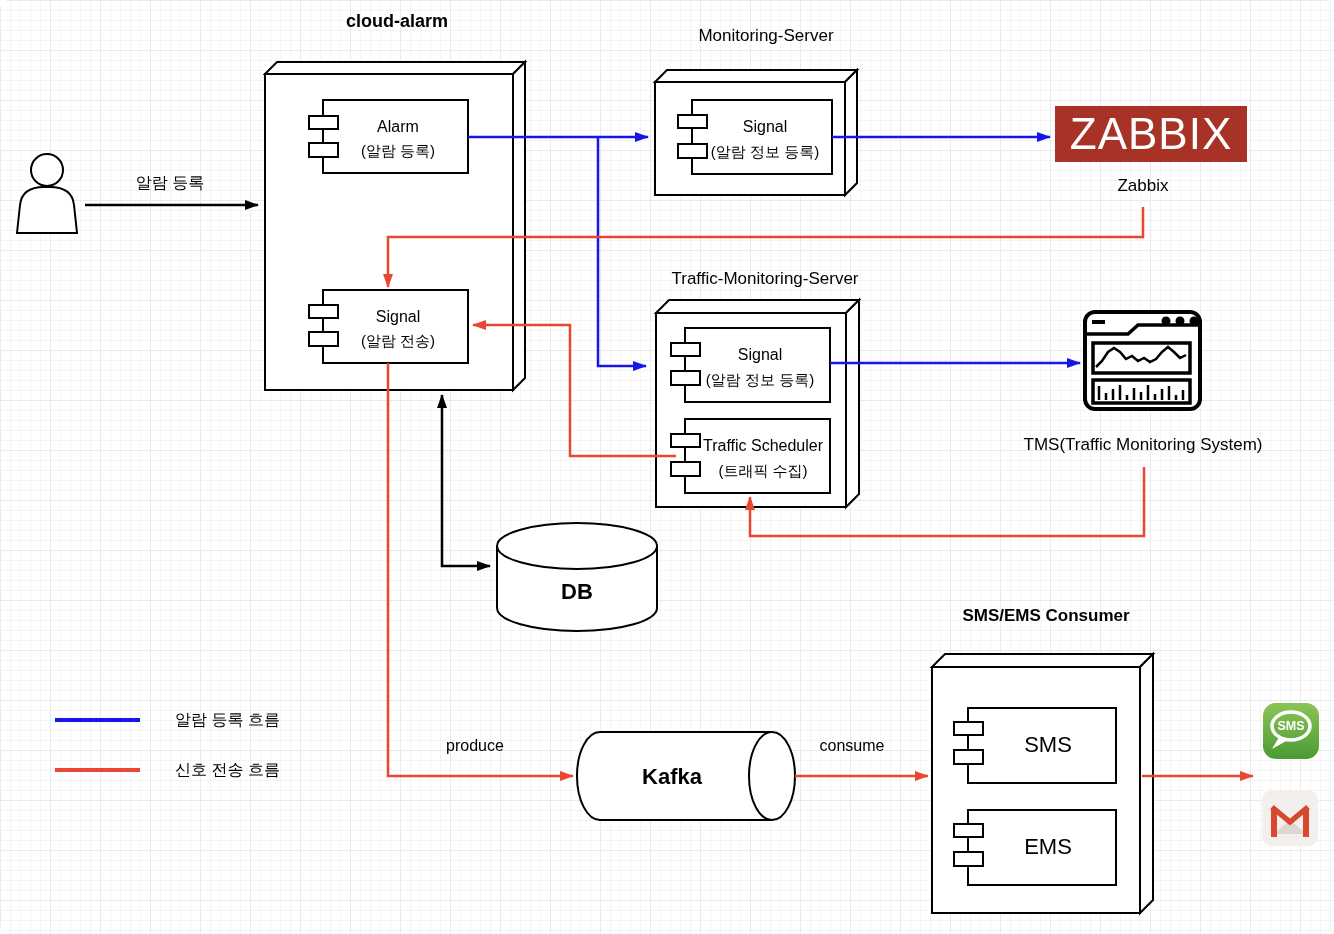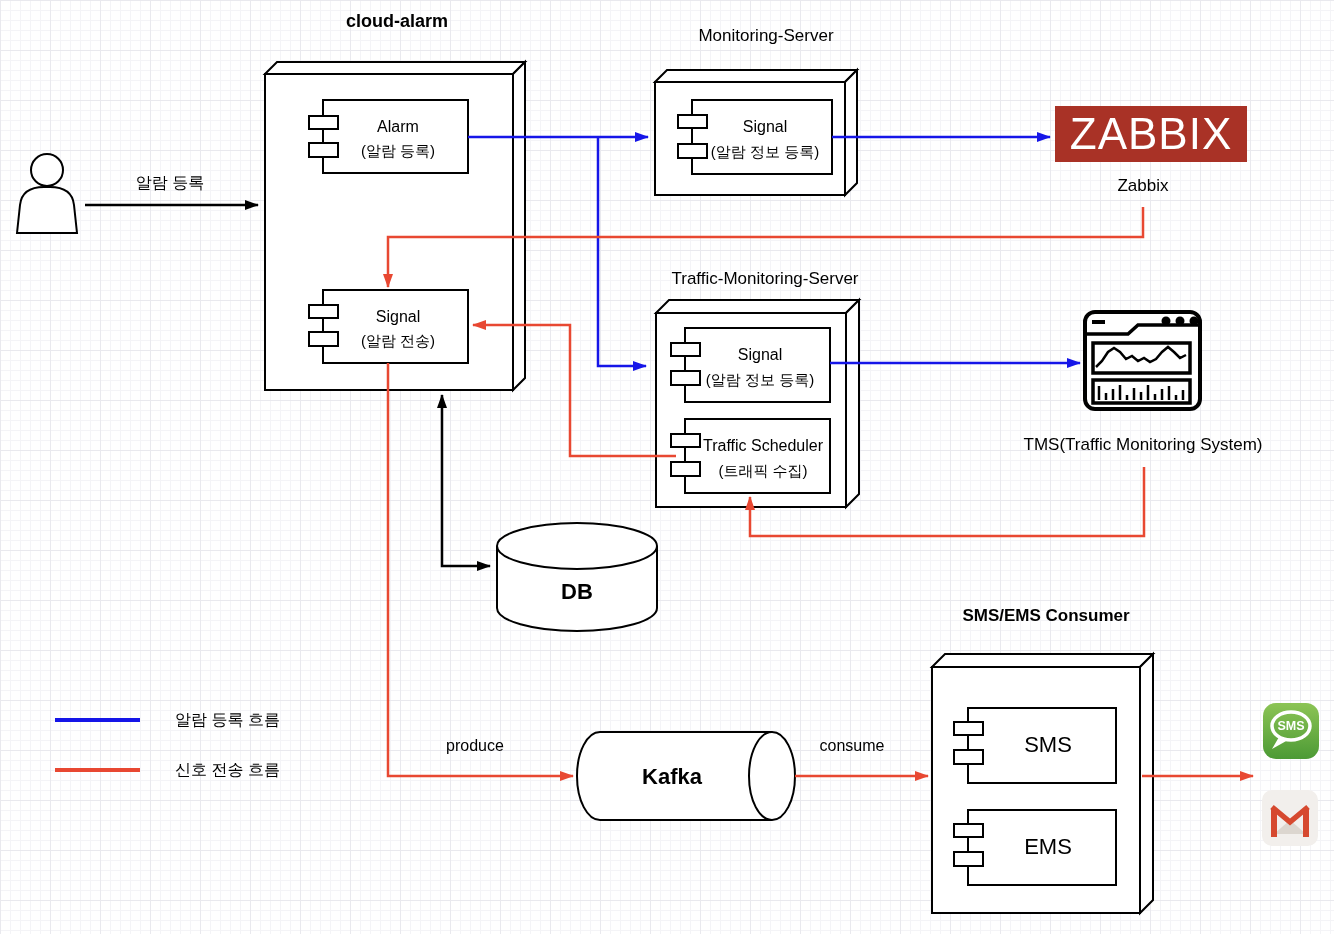--- a/index.html
+++ b/index.html
@@ -6,20 +6,21 @@
   .canvas{
     position:relative;width:1334px;height:934px;overflow:hidden;
     background-color:#ffffff;
     background-image:
       linear-gradient(to right,#e9e9ee 1px,transparent 1px),
       linear-gradient(to bottom,#e9e9ee 1px,transparent 1px),
       linear-gradient(to right,#f4f4f7 1px,transparent 1px),
       linear-gradient(to bottom,#f4f4f7 1px,transparent 1px);
     background-size:50px 50px,50px 50px,10px 10px,10px 10px;
     font-family:"Liberation Sans","DejaVu Sans",sans-serif;
+    border-radius:9px;
   }
   svg{position:absolute;left:0;top:0;}
   text{font-family:"Liberation Sans","DejaVu Sans",sans-serif;fill:#000;}
   .title{font-size:17px;}
   .title-bold{font-size:18px;font-weight:bold;}
   .comp-name{font-size:16px;}
   .comp-sub{font-size:15px;}
   .big-label{font-size:22px;font-weight:bold;}
   .edge-label{font-size:16px;}
   .zabbix-text{font-size:44px;fill:#fff;letter-spacing:1px;}

